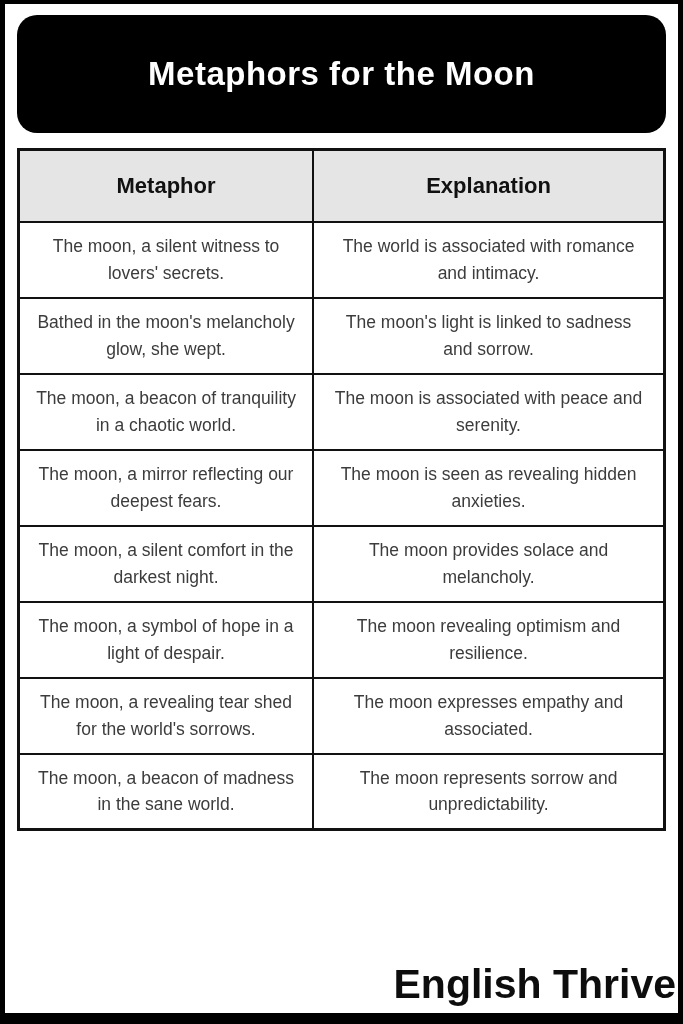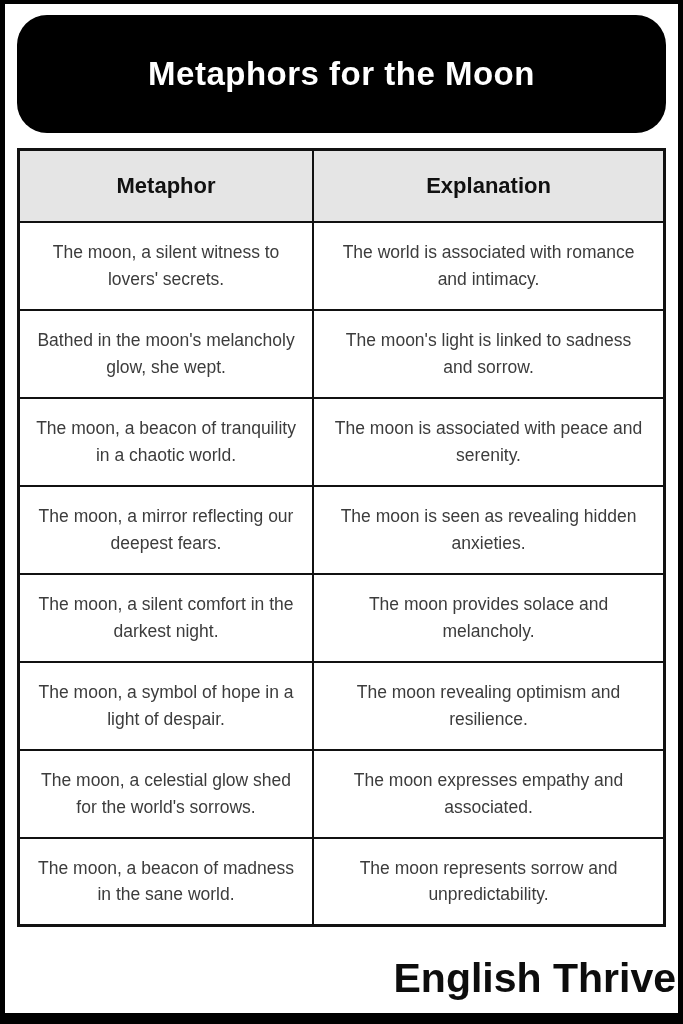--- a/index.html
+++ b/index.html
@@ -16,21 +16,21 @@
   }
   .page {
     position: absolute;
     left: 5px; top: 4px; right: 5px; bottom: 11px;
     background: #ffffff;
   }
   .banner {
     margin: 11px 12px 0 12px;
     height: 118px;
     background: #000000;
-    border-radius: 30px;
+    border-radius: 20px;
     display: flex;
     align-items: center;
     justify-content: center;
   }
   .banner h1 {
     color: #ffffff;
     font-size: 33px;
     font-weight: bold;
     letter-spacing: 0.5px;
   }
@@ -47,33 +47,33 @@
     background: #e5e5e5;
     height: 72px;
     font-size: 22px;
     font-weight: bold;
     color: #111111;
     border: 2.5px solid #111111;
     text-align: center;
     vertical-align: middle;
   }
   .moon-table td {
-    height: 88px;
+    height: 76px;
     border: 2.5px solid #111111;
     text-align: center;
     vertical-align: middle;
     font-size: 17.5px;
     line-height: 1.5;
     color: #3c3c3c;
     padding: 4px 16px;
     background: #ffffff;
   }
   .footer {
     position: absolute;
-    left: 0; right: 0; bottom: 6px;
+    left: 0; right: 0; bottom: 0;
     height: 58px;
     display: flex;
     align-items: center;
     justify-content: flex-end;
     text-align: center;
   }
   .footer .brand {
     font-size: 41px;
     font-weight: bold;
     color: #0d0d0d;
@@ -122,21 +122,21 @@
       </tr>
           <tr>
         <td>The moon, a silent comfort in the darkest night.</td>
         <td>The moon provides solace and melancholy.</td>
       </tr>
           <tr>
         <td>The moon, a symbol of hope in a light of despair.</td>
         <td>The moon revealing optimism and resilience.</td>
       </tr>
           <tr>
-        <td>The moon, a celestial glow shed for the world's sorrows.</td>
+        <td>The moon, a revealing tear shed for the world's sorrows.</td>
         <td>The moon expresses empathy and associated.</td>
       </tr>
           <tr>
         <td>The moon, a beacon of madness in the sane world.</td>
         <td>The moon represents sorrow and unpredictability.</td>
       </tr>
         </tbody>
     </table>
 
     <div class="footer">

